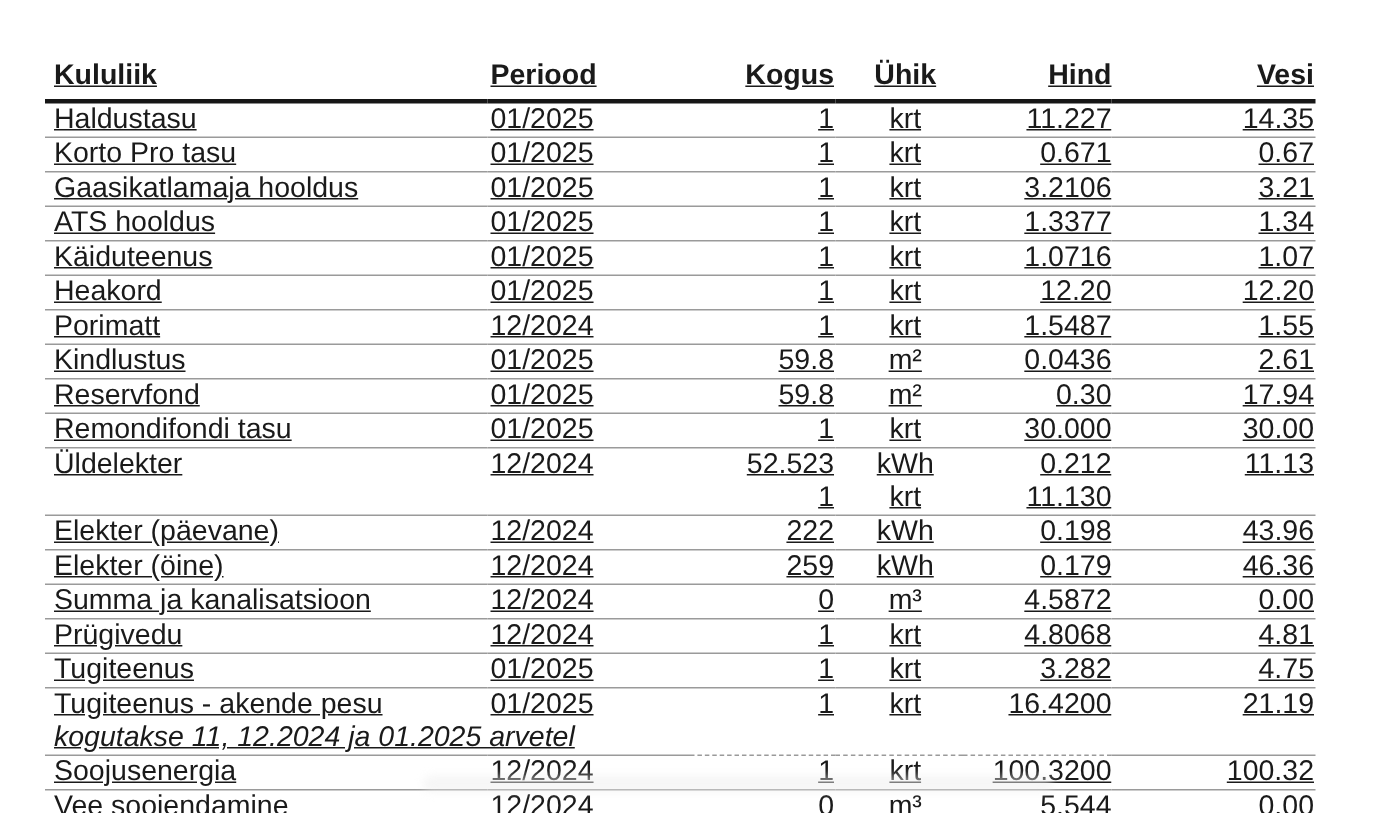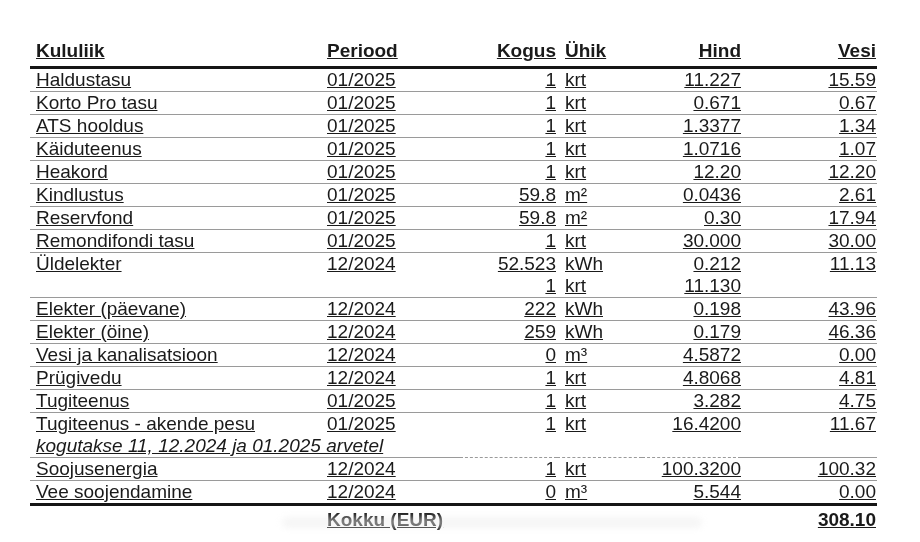--- a/index.html
+++ b/index.html
@@ -43,21 +43,21 @@
     height: 19px;
     padding: 0;
     white-space: nowrap;
     overflow: hidden;
     vertical-align: middle;
   }
   
   .c-name   { text-align: left;  padding-left: 6px; }
   .c-period { text-align: left;  padding-left: 2px; }
   .c-qty    { text-align: right; padding-right: 1px; }
-  .c-unit   { text-align: left;  padding-left: 8px; }
+  .c-unit   { text-align: center;  padding-left: 8px; }
   .c-price  { text-align: right; padding-right: 0; }
   .c-sum    { text-align: right; padding-right: 1px; }
   
   tr.b-thin  > td { border-bottom: 1px solid #9a9a9a; }
   tr.b-none  > td { border-bottom: none; }
   tr.b-thick > td { border-bottom: 3px solid #161616; margin-top: 43px; }
   tr.b-dashed > td.seg-solid { border-bottom: 1px solid #9a9a9a; }
   tr.b-dashed > td.seg-dash  { border-bottom: 1px dashed #9a9a9a; }
   .note { font-style: italic; margin-left: 30px; }
   tfoot td {
@@ -102,31 +102,39 @@
         <th class="c-sum">Vesi</th>
       </tr>
     </thead>
     <tbody>
         <tr class="b-thin">
           <td class="c-name">Haldustasu</td>
           <td class="c-period">01/2025</td>
           <td class="c-qty">1</td>
           <td class="c-unit">krt</td>
           <td class="c-price">11.227</td>
-          <td class="c-sum">15.59</td>
+          <td class="c-sum">14.35</td>
         </tr>
         <tr class="b-thin">
           <td class="c-name">Korto Pro tasu</td>
           <td class="c-period">01/2025</td>
           <td class="c-qty">1</td>
           <td class="c-unit">krt</td>
           <td class="c-price">0.671</td>
           <td class="c-sum">0.67</td>
         </tr>
         <tr class="b-thin">
+          <td class="c-name">Gaasikatlamaja hooldus</td>
+          <td class="c-period">01/2025</td>
+          <td class="c-qty">1</td>
+          <td class="c-unit">krt</td>
+          <td class="c-price">3.2106</td>
+          <td class="c-sum">3.21</td>
+        </tr>
+        <tr class="b-thin">
           <td class="c-name">ATS hooldus</td>
           <td class="c-period">01/2025</td>
           <td class="c-qty">1</td>
           <td class="c-unit">krt</td>
           <td class="c-price">1.3377</td>
           <td class="c-sum">1.34</td>
         </tr>
         <tr class="b-thin">
           <td class="c-name">Käiduteenus</td>
           <td class="c-period">01/2025</td>
@@ -135,20 +143,28 @@
           <td class="c-price">1.0716</td>
           <td class="c-sum">1.07</td>
         </tr>
         <tr class="b-thin">
           <td class="c-name">Heakord</td>
           <td class="c-period">01/2025</td>
           <td class="c-qty">1</td>
           <td class="c-unit">krt</td>
           <td class="c-price">12.20</td>
           <td class="c-sum">12.20</td>
+        </tr>
+        <tr class="b-thin">
+          <td class="c-name">Porimatt</td>
+          <td class="c-period">12/2024</td>
+          <td class="c-qty">1</td>
+          <td class="c-unit">krt</td>
+          <td class="c-price">1.5487</td>
+          <td class="c-sum">1.55</td>
         </tr>
         <tr class="b-thin">
           <td class="c-name">Kindlustus</td>
           <td class="c-period">01/2025</td>
           <td class="c-qty">59.8</td>
           <td class="c-unit">m²</td>
           <td class="c-price">0.0436</td>
           <td class="c-sum">2.61</td>
         </tr>
         <tr class="b-thin">
@@ -193,21 +209,21 @@
         </tr>
         <tr class="b-thin">
           <td class="c-name">Elekter (öine)</td>
           <td class="c-period">12/2024</td>
           <td class="c-qty">259</td>
           <td class="c-unit">kWh</td>
           <td class="c-price">0.179</td>
           <td class="c-sum">46.36</td>
         </tr>
         <tr class="b-thin">
-          <td class="c-name">Vesi ja kanalisatsioon</td>
+          <td class="c-name">Summa ja kanalisatsioon</td>
           <td class="c-period">12/2024</td>
           <td class="c-qty">0</td>
           <td class="c-unit">m³</td>
           <td class="c-price">4.5872</td>
           <td class="c-sum">0.00</td>
         </tr>
         <tr class="b-thin">
           <td class="c-name">Prügivedu</td>
           <td class="c-period">12/2024</td>
           <td class="c-qty">1</td>
@@ -222,21 +238,21 @@
           <td class="c-unit">krt</td>
           <td class="c-price">3.282</td>
           <td class="c-sum">4.75</td>
         </tr>
         <tr class="b-none">
           <td class="c-name">Tugiteenus - akende pesu</td>
           <td class="c-period">01/2025</td>
           <td class="c-qty">1</td>
           <td class="c-unit">krt</td>
           <td class="c-price">16.4200</td>
-          <td class="c-sum">11.67</td>
+          <td class="c-sum">21.19</td>
         </tr>
         <tr class="b-dashed">
           <td colspan="2" class="c-name note seg-solid">kogutakse 11, 12.2024 ja 01.2025 arvetel</td>
           <td colspan="3" class="seg-dash"></td>
           <td class="seg-solid"></td>
         </tr>
         <tr class="b-thin">
           <td class="c-name">Soojusenergia</td>
           <td class="c-period">12/2024</td>
           <td class="c-qty">1</td>

